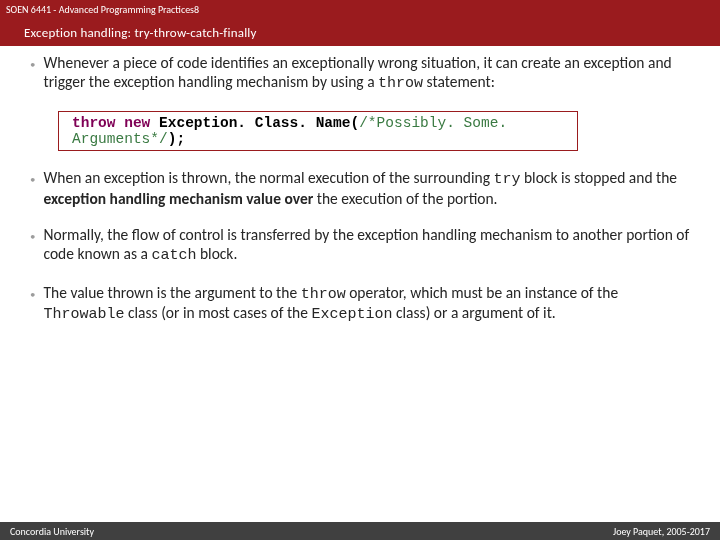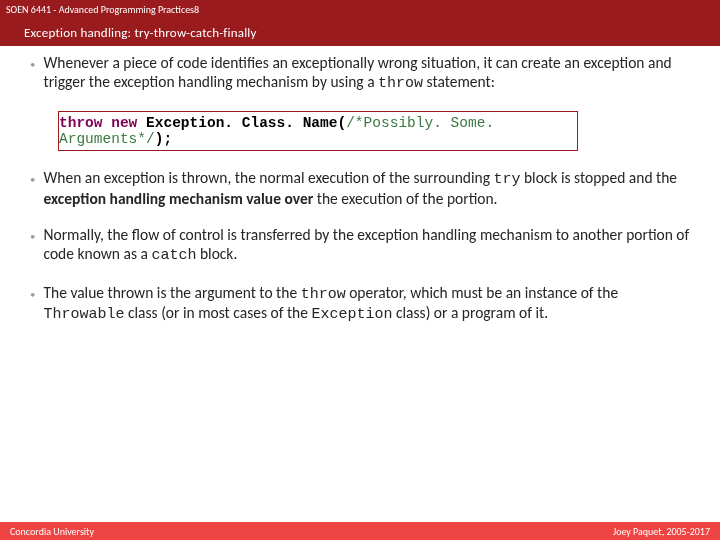--- a/index.html
+++ b/index.html
@@ -56,35 +56,35 @@
   .bullet-text { flex: 1; }
   .mono {
     font-family: Consolas, "Courier New", monospace;
     font-size: 15px;
   }
   .bold { font-weight: 700; }
   .code-box {
     margin: 4px 0 18px 28px;
     border: 1px solid #9a1b1e;
     background: #ffffff;
-    padding: 3px 0;
+    padding: 3px 13px;
     font-family: Consolas, "Courier New", monospace;
     font-size: 14.5px;
     width: 520px;
   }
   .kw-purple { color: #7f0055; font-weight: 700; }
   .kw-class { color: #000000; font-weight: 700; }
   .cmt { color: #3a7a42; }
   .footer-bar {
     position: absolute;
     bottom: 0;
     left: 0;
     width: 100%;
     height: 18px;
-    background: #ef4444;
+    background: #404040;
     color: #ffffff;
     font-size: 10px;
     padding: 2px 10px;
     display: flex;
     justify-content: space-between;
     align-items: center;
   }
   .footer-center {
     position: absolute;
     left: 50%;
@@ -128,21 +128,21 @@
   <div class="bullet-item">
     <span class="bullet-dot">•</span>
     <span class="bullet-text">
       <span>Normally, the flow of control is transferred by the exception handling mechanism to another portion of code known as a </span><span class="mono">catch</span><span> block.</span>
     </span>
   </div>
 
   <div class="bullet-item">
     <span class="bullet-dot">•</span>
     <span class="bullet-text">
-      <span>The value thrown is the argument to the </span><span class="mono">throw</span><span> operator, which must be an instance of the </span><span class="mono">Throwable</span><span> class (or in most cases of the </span><span class="mono">Exception</span><span> class) or a program of it.</span>
+      <span>The value thrown is the argument to the </span><span class="mono">throw</span><span> operator, which must be an instance of the </span><span class="mono">Throwable</span><span> class (or in most cases of the </span><span class="mono">Exception</span><span> class) or a argument of it.</span>
     </span>
   </div>
 
 </div>
 
 <div class="footer-bar">
   <span>Concordia University</span>
   <span>Joey Paquet, 2005-2017</span>
 </div>
 

